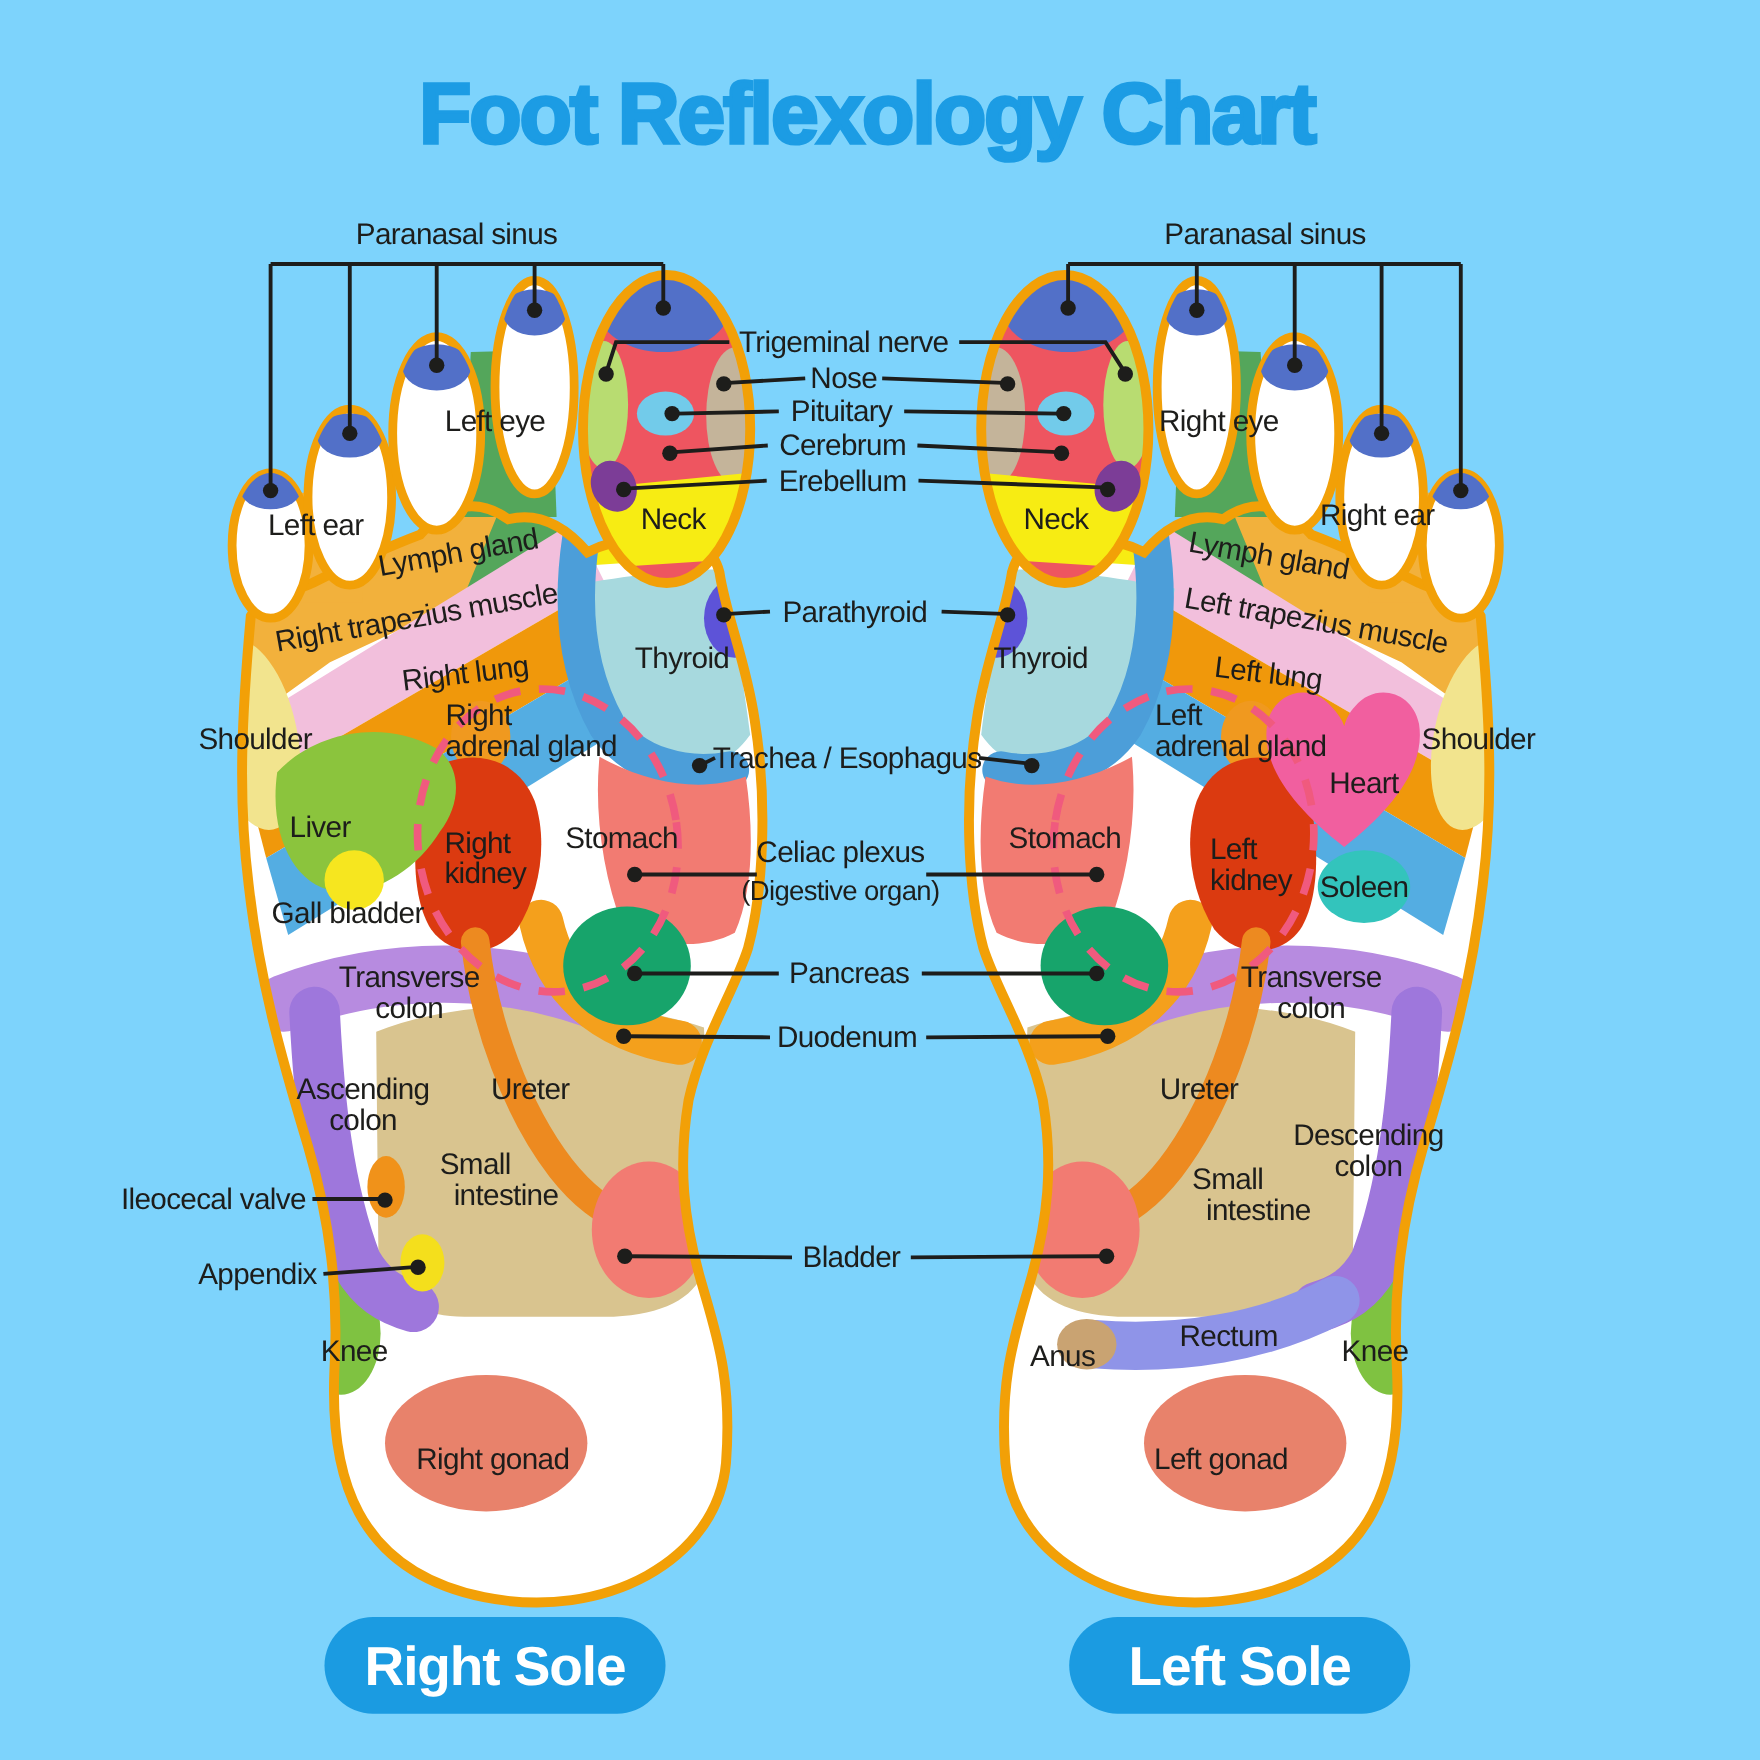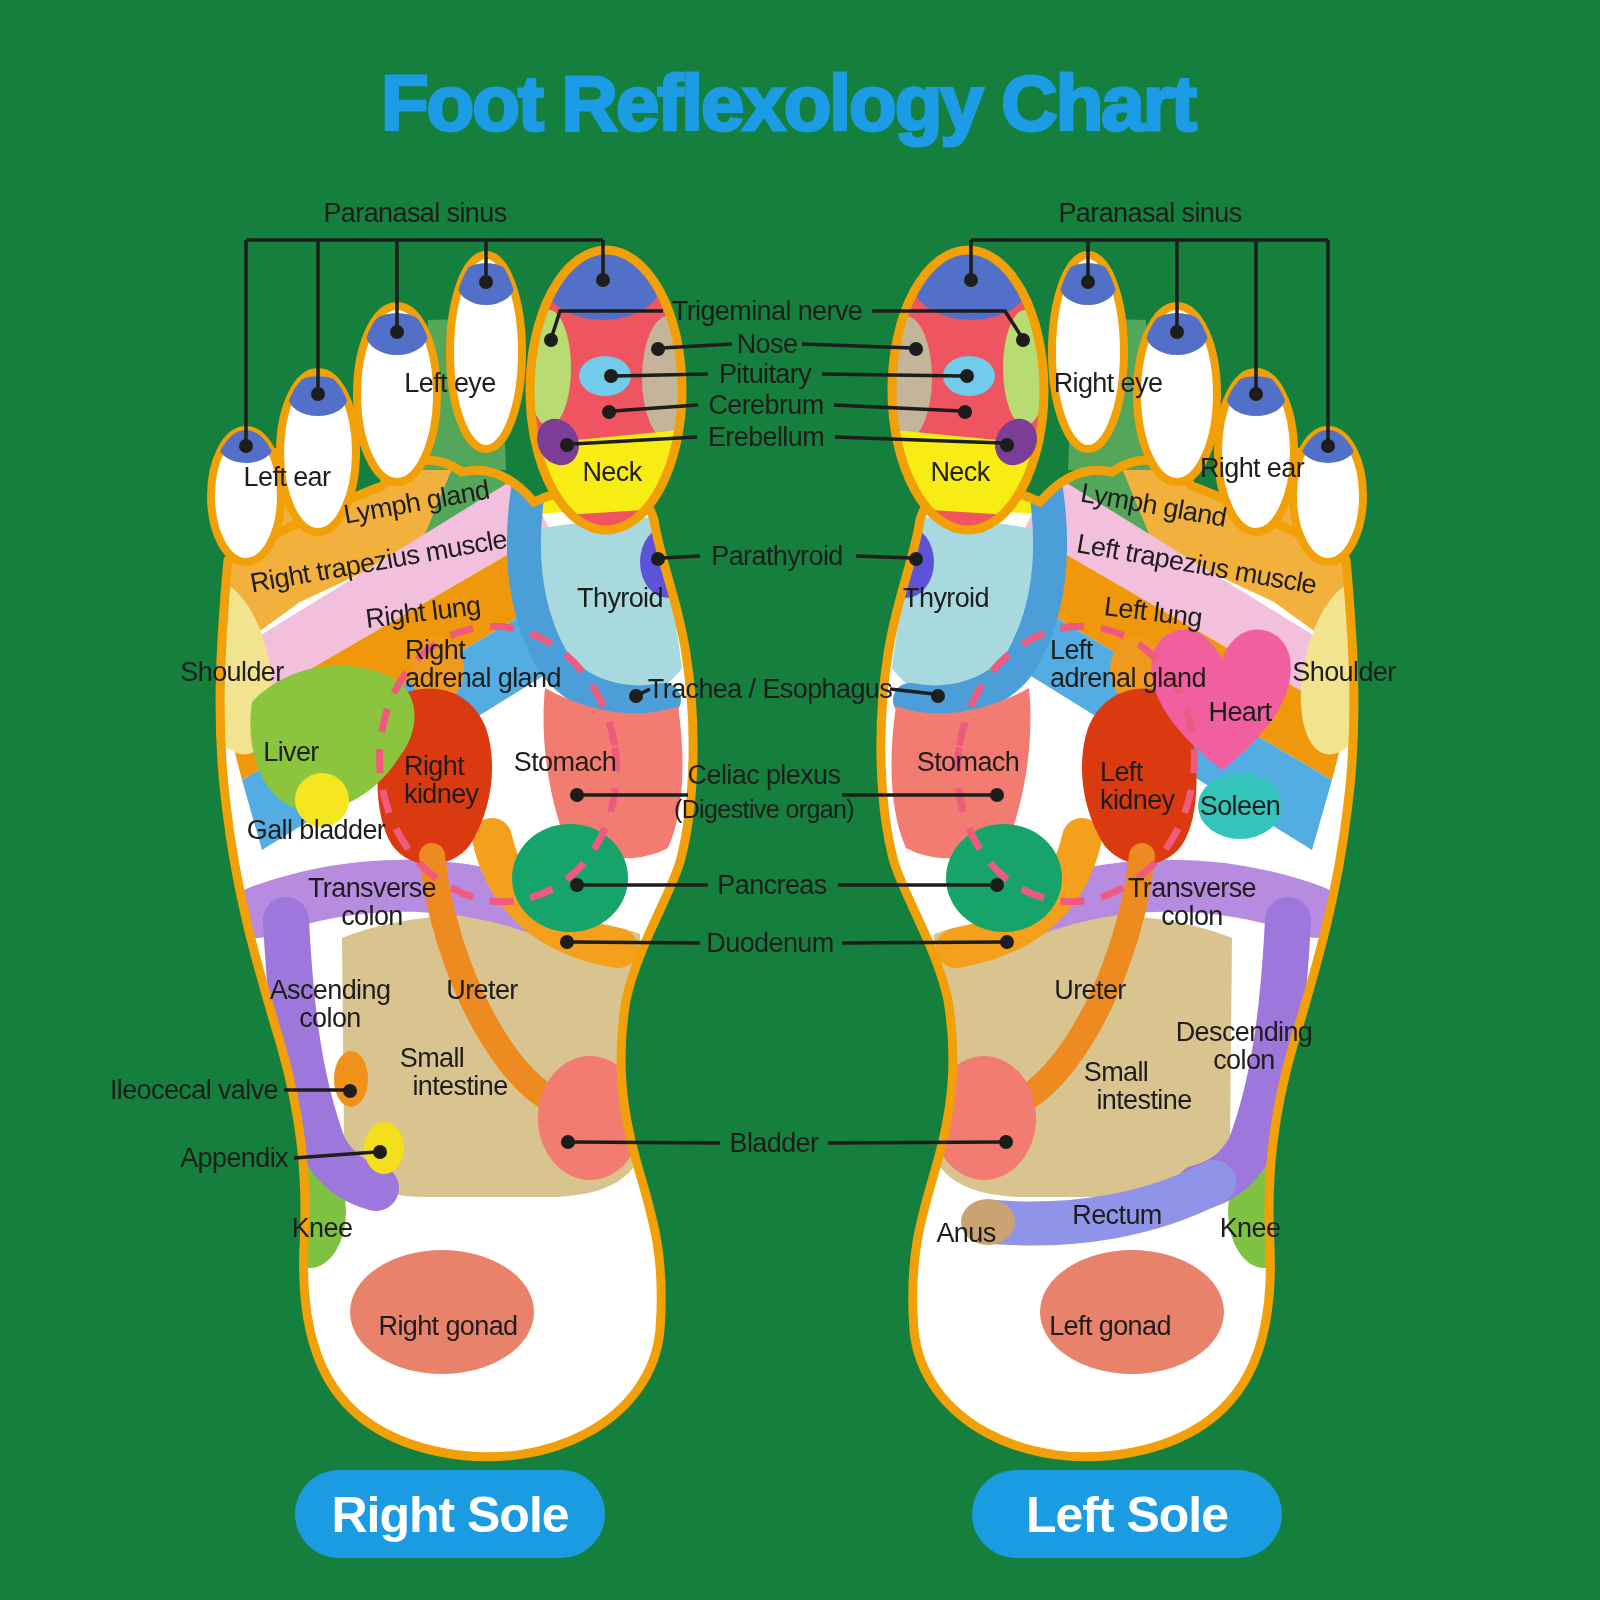--- a/index.html
+++ b/index.html
@@ -1,16 +1,16 @@
 <!DOCTYPE html>
 <html><head>
 <meta charset="utf-8">
 <style>
   html,body{margin:0;padding:0;background:#fff;}
-  .stage{width:1600px;height:1600px;position:relative;background:#15803d;overflow:hidden;}
+  .stage{width:1600px;height:1600px;position:relative;background:#7dd3fc;overflow:hidden;}
   svg{font-family:"Liberation Sans","DejaVu Sans",sans-serif;display:block;}
   .title{font-size:78px;font-weight:bold;text-anchor:middle;letter-spacing:-2px;}
   .lbl{font-size:27px;fill:#1d1d1b;letter-spacing:-0.6px;}
   .mid{text-anchor:middle;}
   .st{text-anchor:start;}
   .en{text-anchor:end;}
   .sm{font-size:25px;}
   .ldr{stroke:#1d1d1b;stroke-width:3.5;fill:none;}
   .dot{fill:#1d1d1b;}
   .btn-label{font-size:50px;font-weight:bold;fill:#ffffff;text-anchor:middle;letter-spacing:-1px;}

